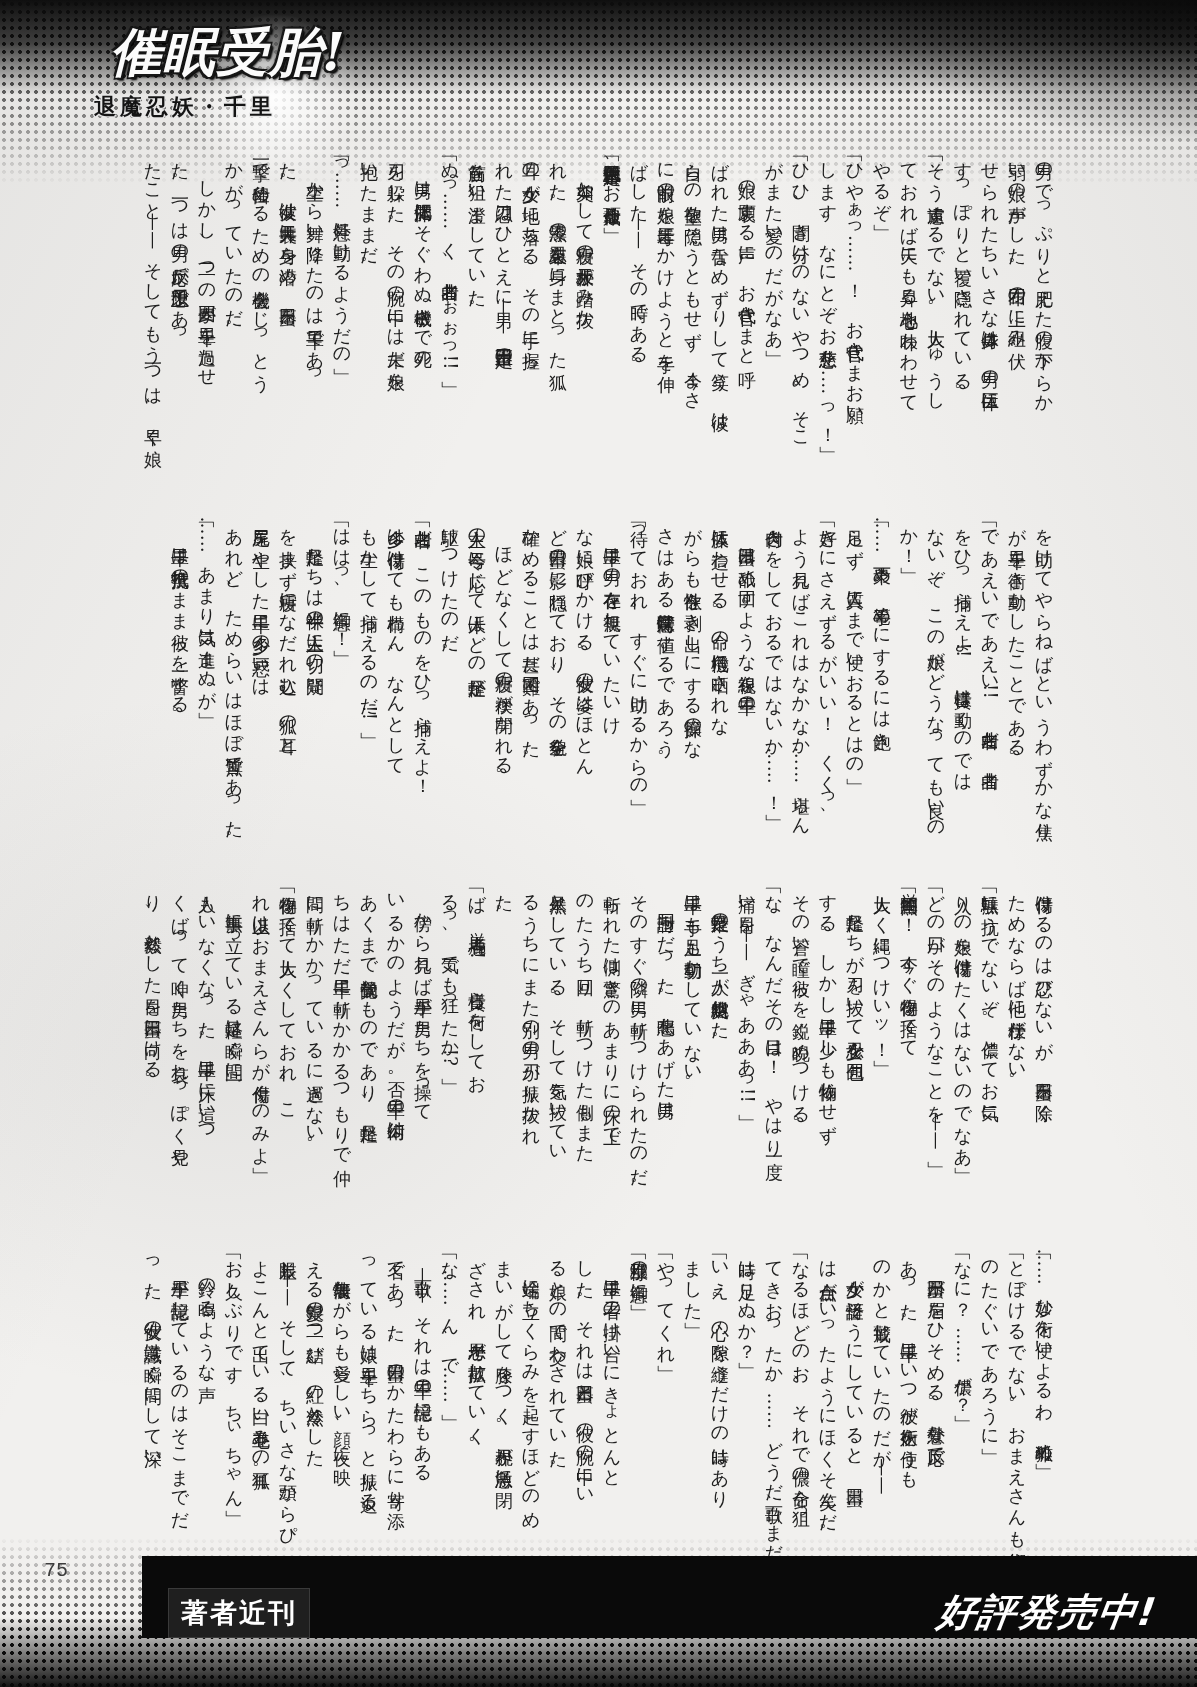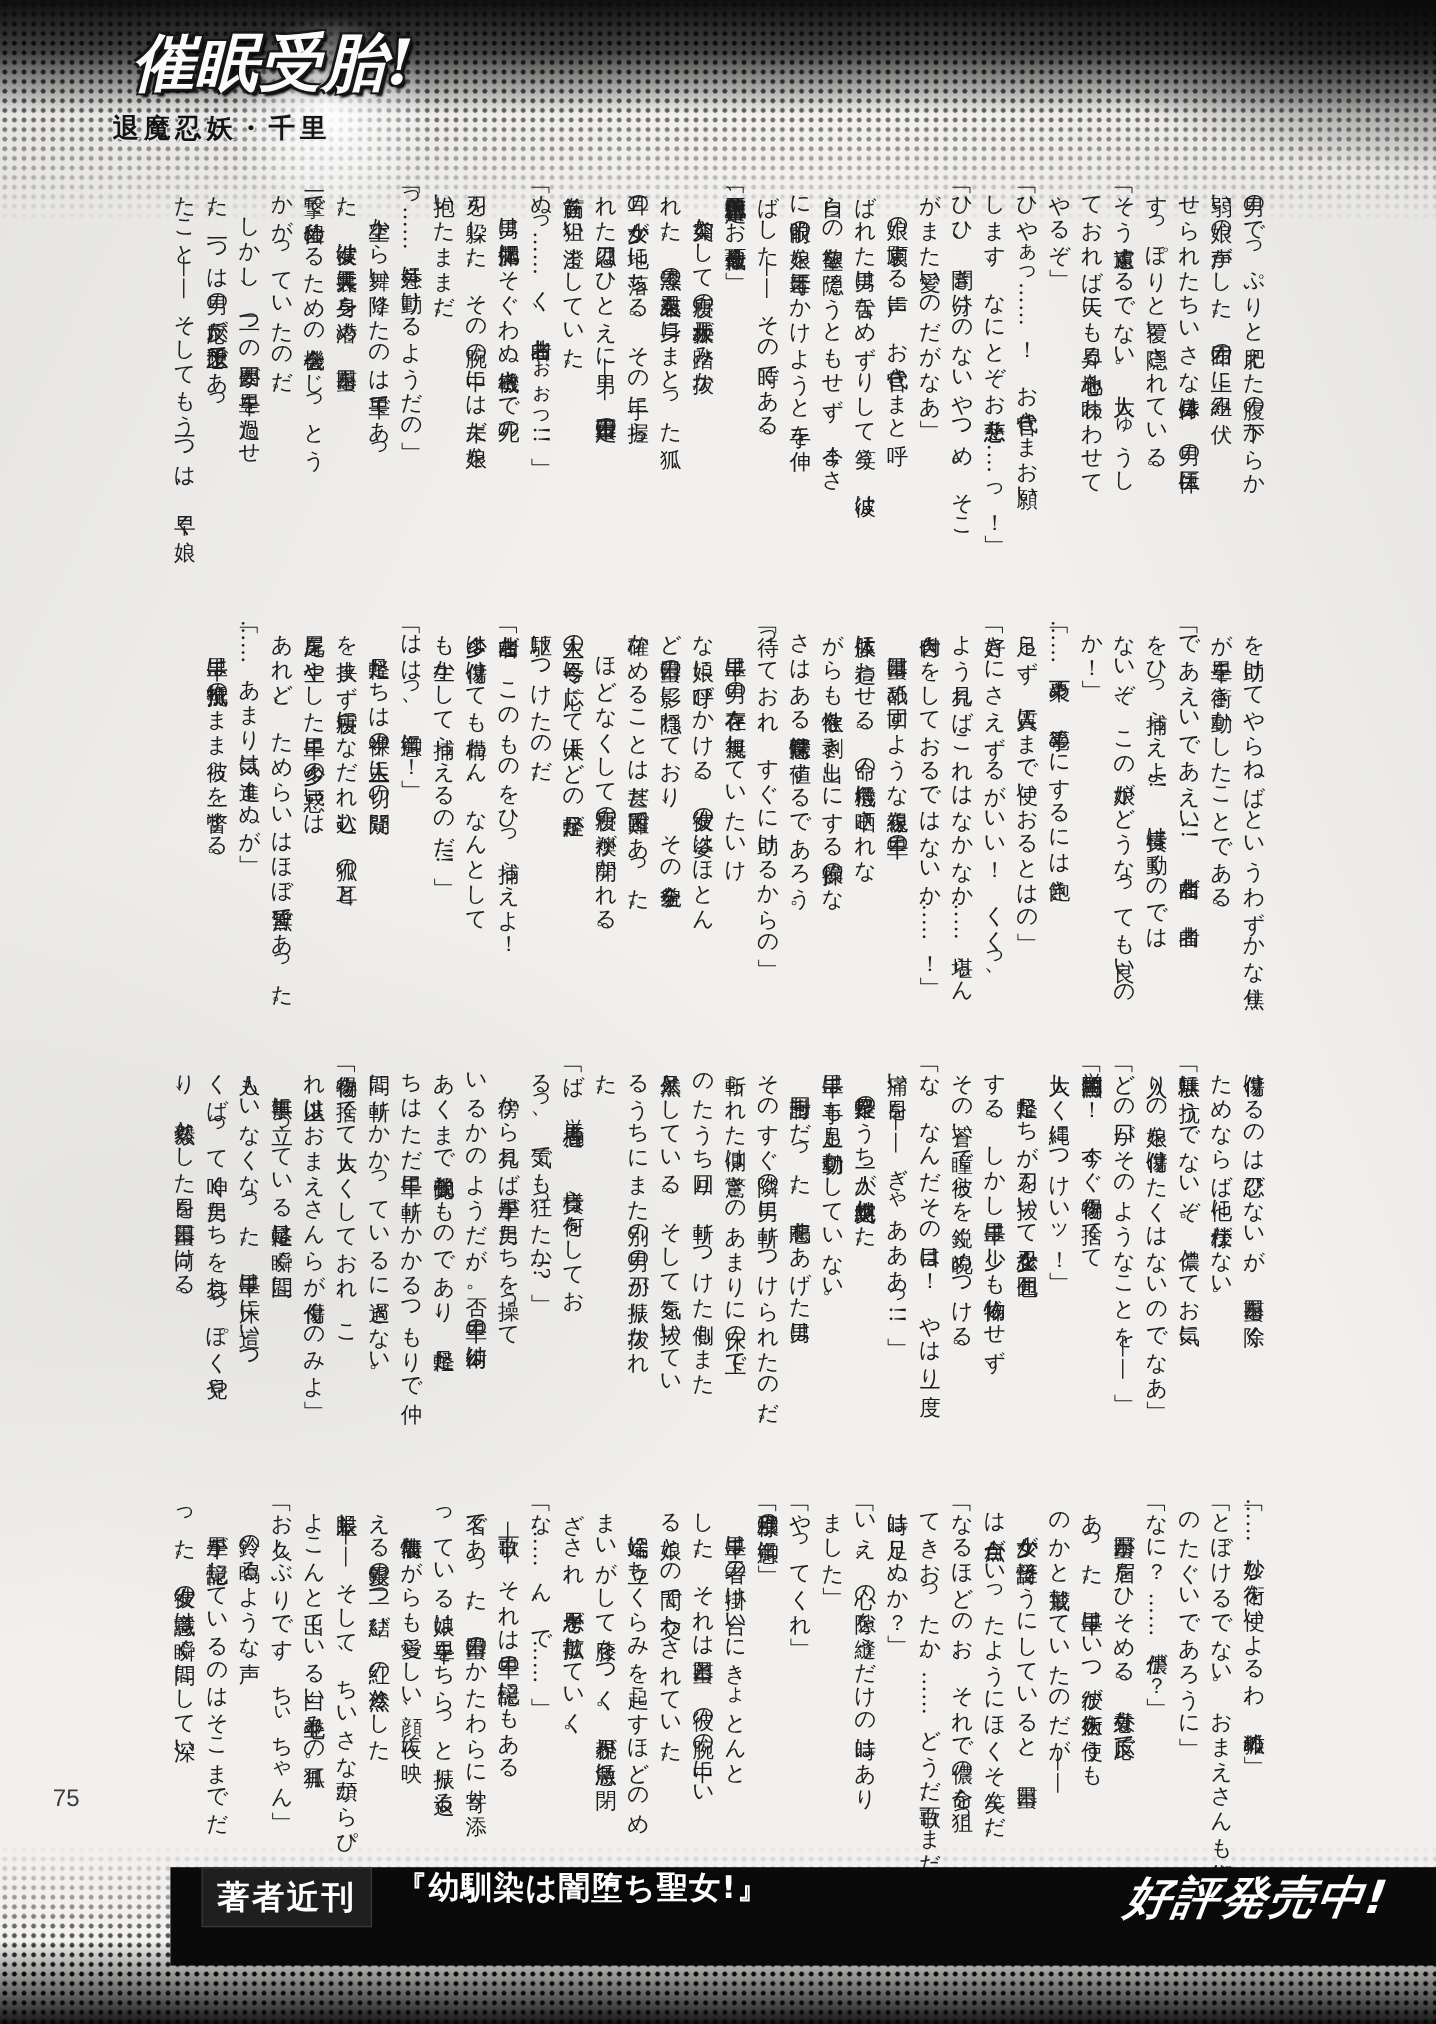--- a/index.html
+++ b/index.html
@@ -42,24 +42,24 @@
   
   .band{position:absolute;left:50px;width:1008px;height:350px;
         writing-mode:vertical-rl;
         font-size:18px;color:#1e1e1e;}
   .band .tcol{line-height:27px;letter-spacing:.4px;white-space:nowrap;}
   .band1{top:150px;}
   .band2{top:516px;}
   .band3{top:882px;}
   .band4{top:1248px;}
   
-  .pagenum{position:absolute;left:44px;top:1488px;font-size:20px;color:#3d3d3d;
-           font-family:Liberation Sans, sans-serif;}
+  .pagenum{position:absolute;left:44px;top:1559px;font-size:20px;color:#3d3d3d;
+           font-family:Liberation Mono, monospace;}
   .footer{position:absolute;left:142px;right:0;top:1556px;height:82px;background:#0a0a0a;
-          display:flex;align-items:flex-start;padding:0 26px;box-sizing:border-box;
+          display:flex;align-items:flex-end;padding:0 26px;box-sizing:border-box;
           font-family:"DejaVu Sans","Liberation Sans",sans-serif;}
   .footer-label{color:#fff;font-size:27px;font-weight:bold;background:#1f1f1f;
                 border:1px solid #3a3a3a;padding:6px 12px;letter-spacing:2px;}
   .footer-title{color:#fff;font-size:26px;font-weight:bold;margin-left:20px;letter-spacing:1px;
                 text-shadow:0 0 2px #000;}
   .footer-promo{margin-left:auto;color:#fff;font-size:38px;font-weight:bold;font-style:italic;
                 transform:skewX(-8deg);letter-spacing:2px;margin-right:14px;}
 </style>
 </head>
 <body>
@@ -220,17 +220,16 @@
       <div class="tcol">った。彼女の意識は瞬く間にして深い</div>
     </div>
 
   <div class="ht ht-dots ht-bottom"></div>
   <div class="ht ht-bottom-solid"></div>
 
   <div class="pagenum">75</div>
 
   <div class="footer">
     <span class="footer-label">著者近刊</span>
-    <span class="footer-title">『幼馴染は闇堕ち聖女!』</span>
     <span class="footer-promo">好評発売中!</span>
   </div>
 
 </div>
 
 </body></html>

